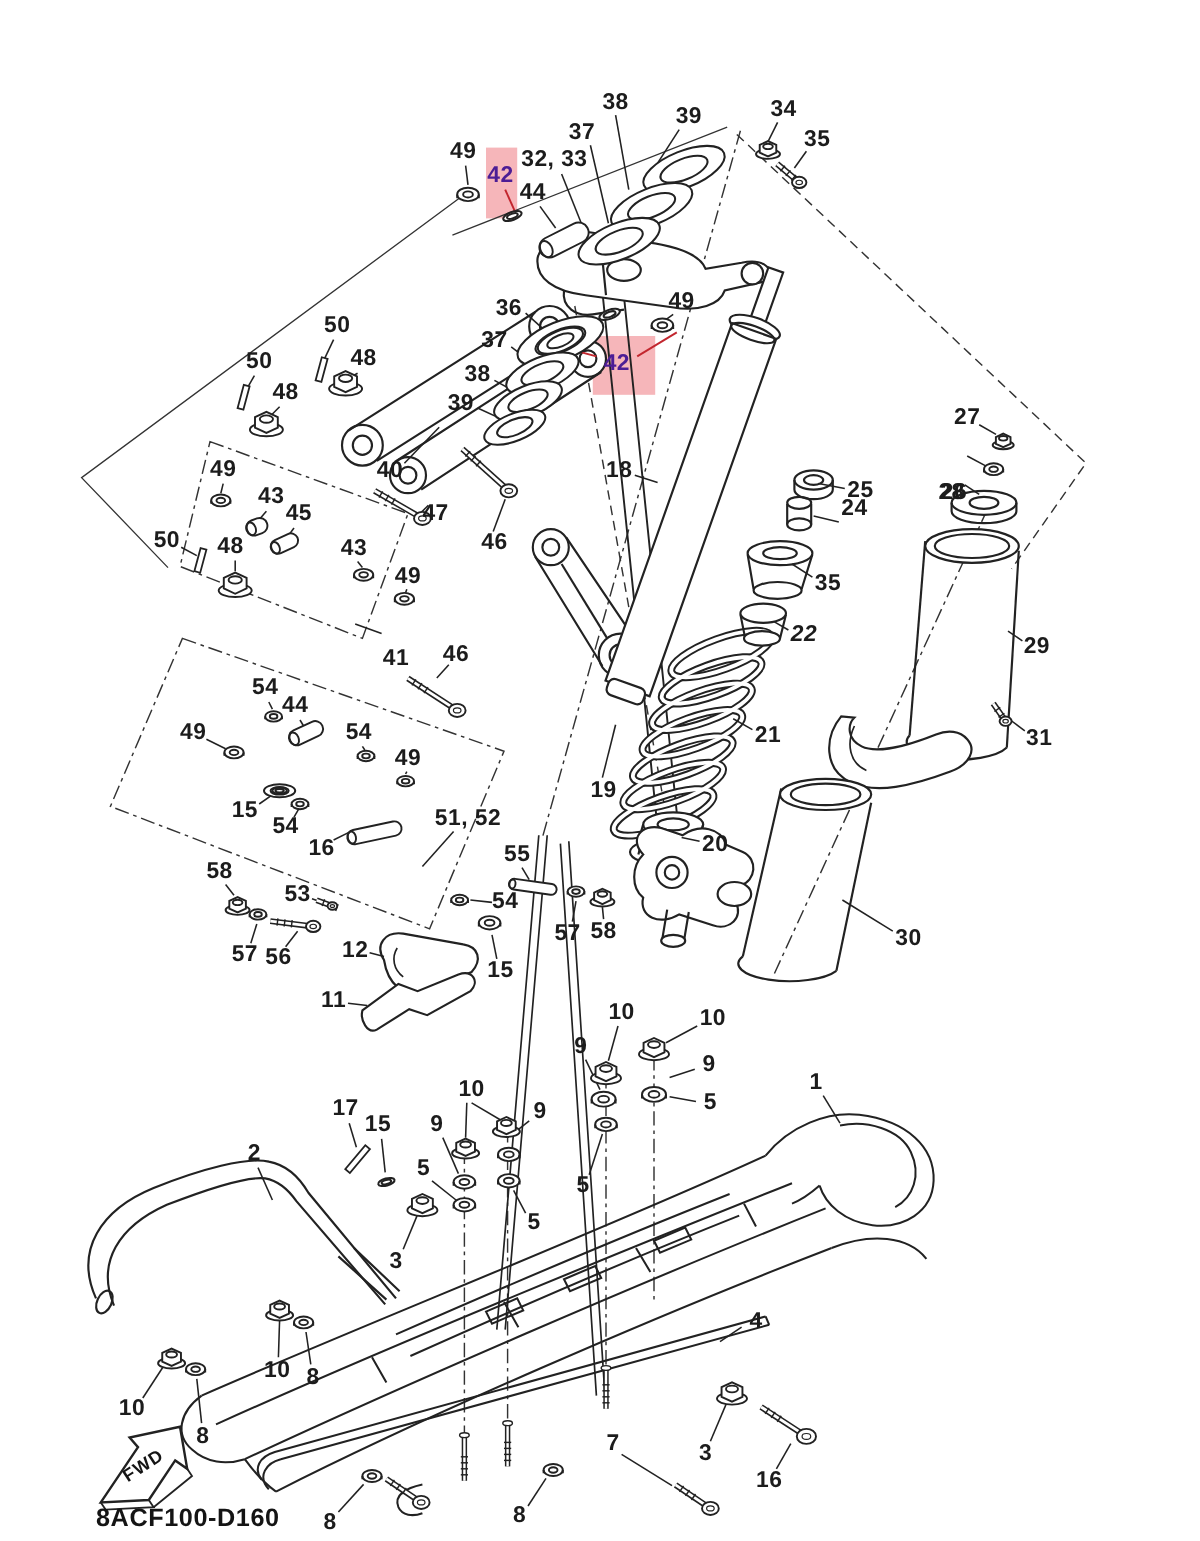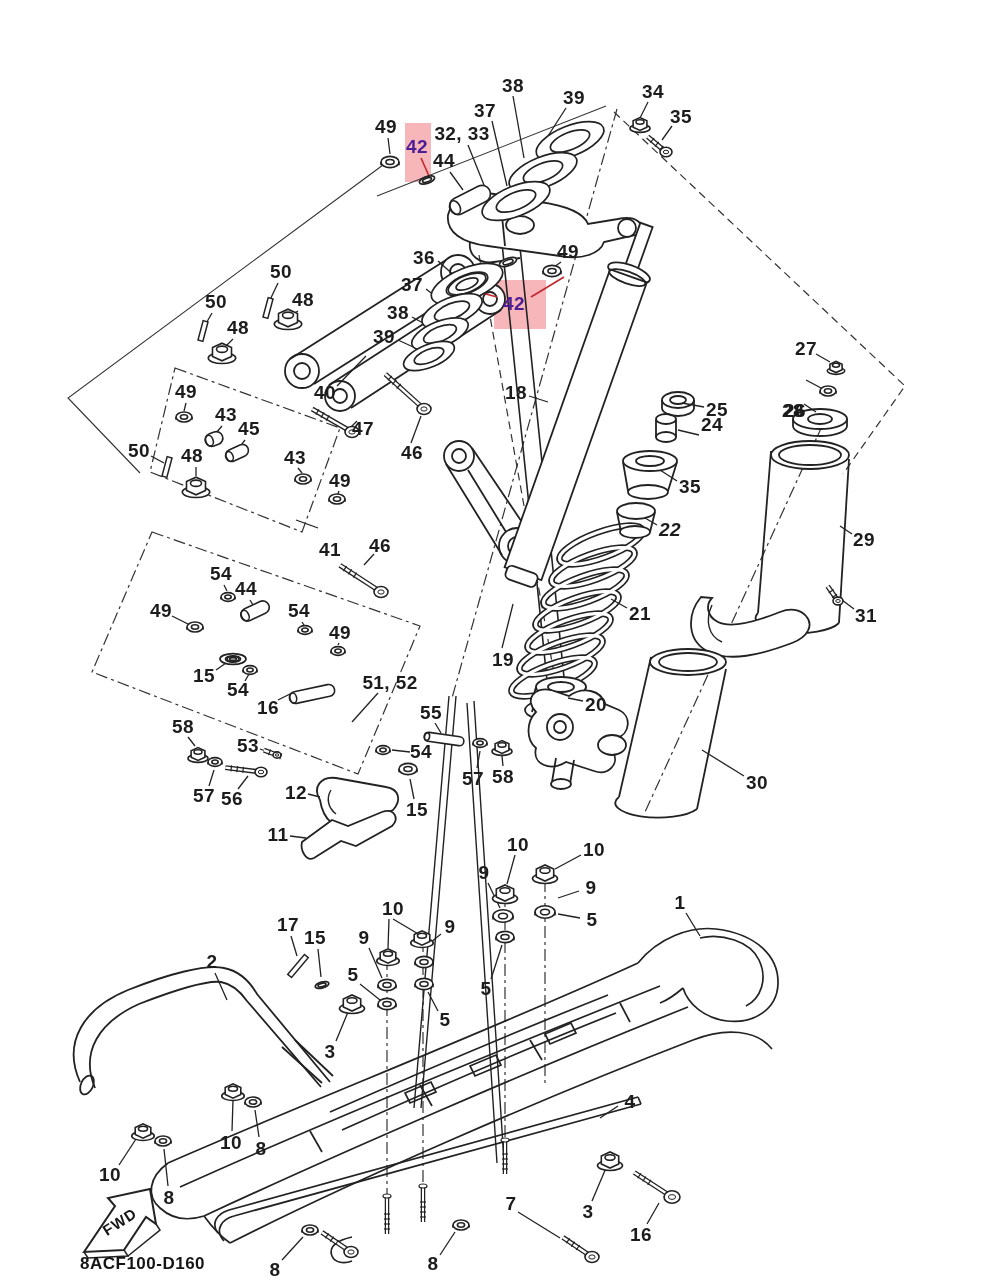--- a/index.html
+++ b/index.html
@@ -3,21 +3,21 @@
 <meta charset="utf-8">
 <style>
   html,body{margin:0;padding:0;background:#ffffff;}
   #canvas{position:relative;width:1000px;height:1284px;background:#ffffff;
           font-family:"Liberation Sans",sans-serif;overflow:hidden;}
   #art{position:absolute;left:0;top:0;}
   .lbl{position:absolute;transform:translate(-50%,-50%);font-weight:bold;
        font-size:19px;color:#1c1c1c;white-space:nowrap;letter-spacing:.4px;
        line-height:1;cursor:default;}
   .lbl.hl{color:#4c1d95;}
-  #code{position:absolute;left:80px;top:1254px;font-weight:bold;font-size:17px;
+  #code{position:absolute;left:80px;top:1254px;font-weight:bold;font-size:21px;
         color:#141414;letter-spacing:.5px;}
   #fwd{position:absolute;left:101px;top:1213px;font-weight:bold;font-size:15px;
        color:#141414;transform:rotate(-33deg);letter-spacing:1px;}
 </style>
 </head>
 <body>
 
 <div id="canvas">
 
   <svg id="art" width="1000" height="1284" viewBox="0 0 1000 1284">

